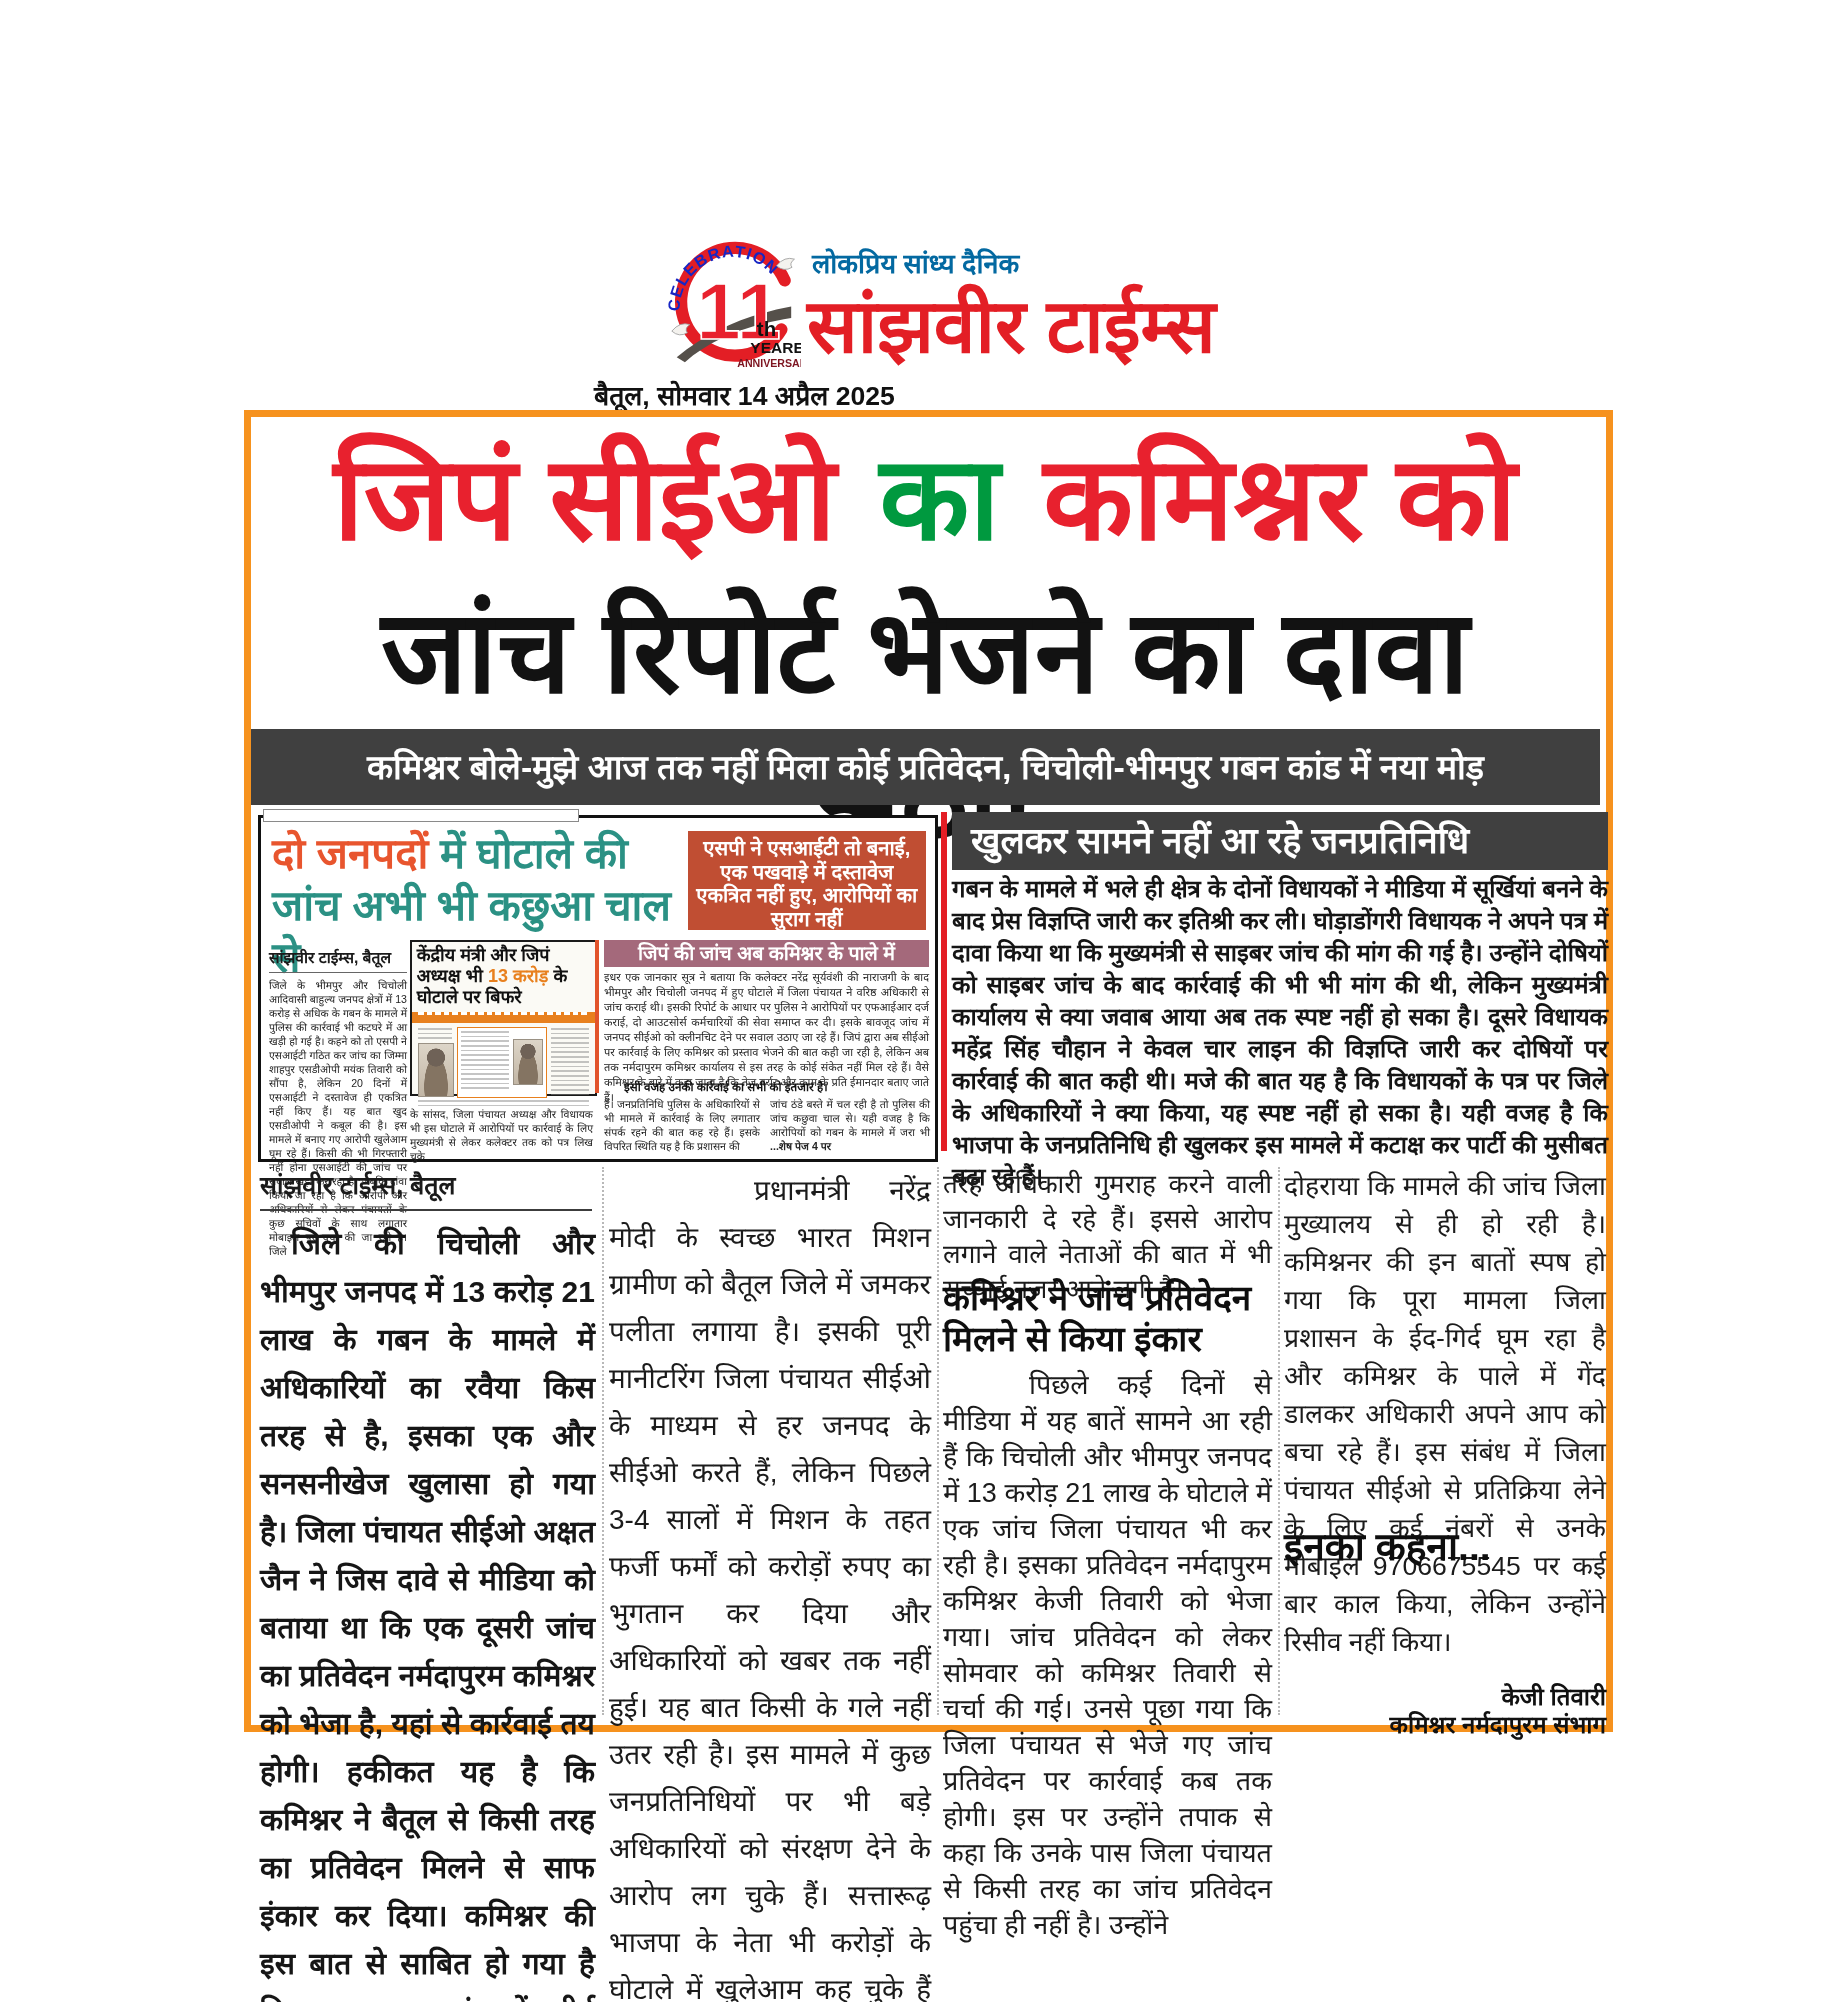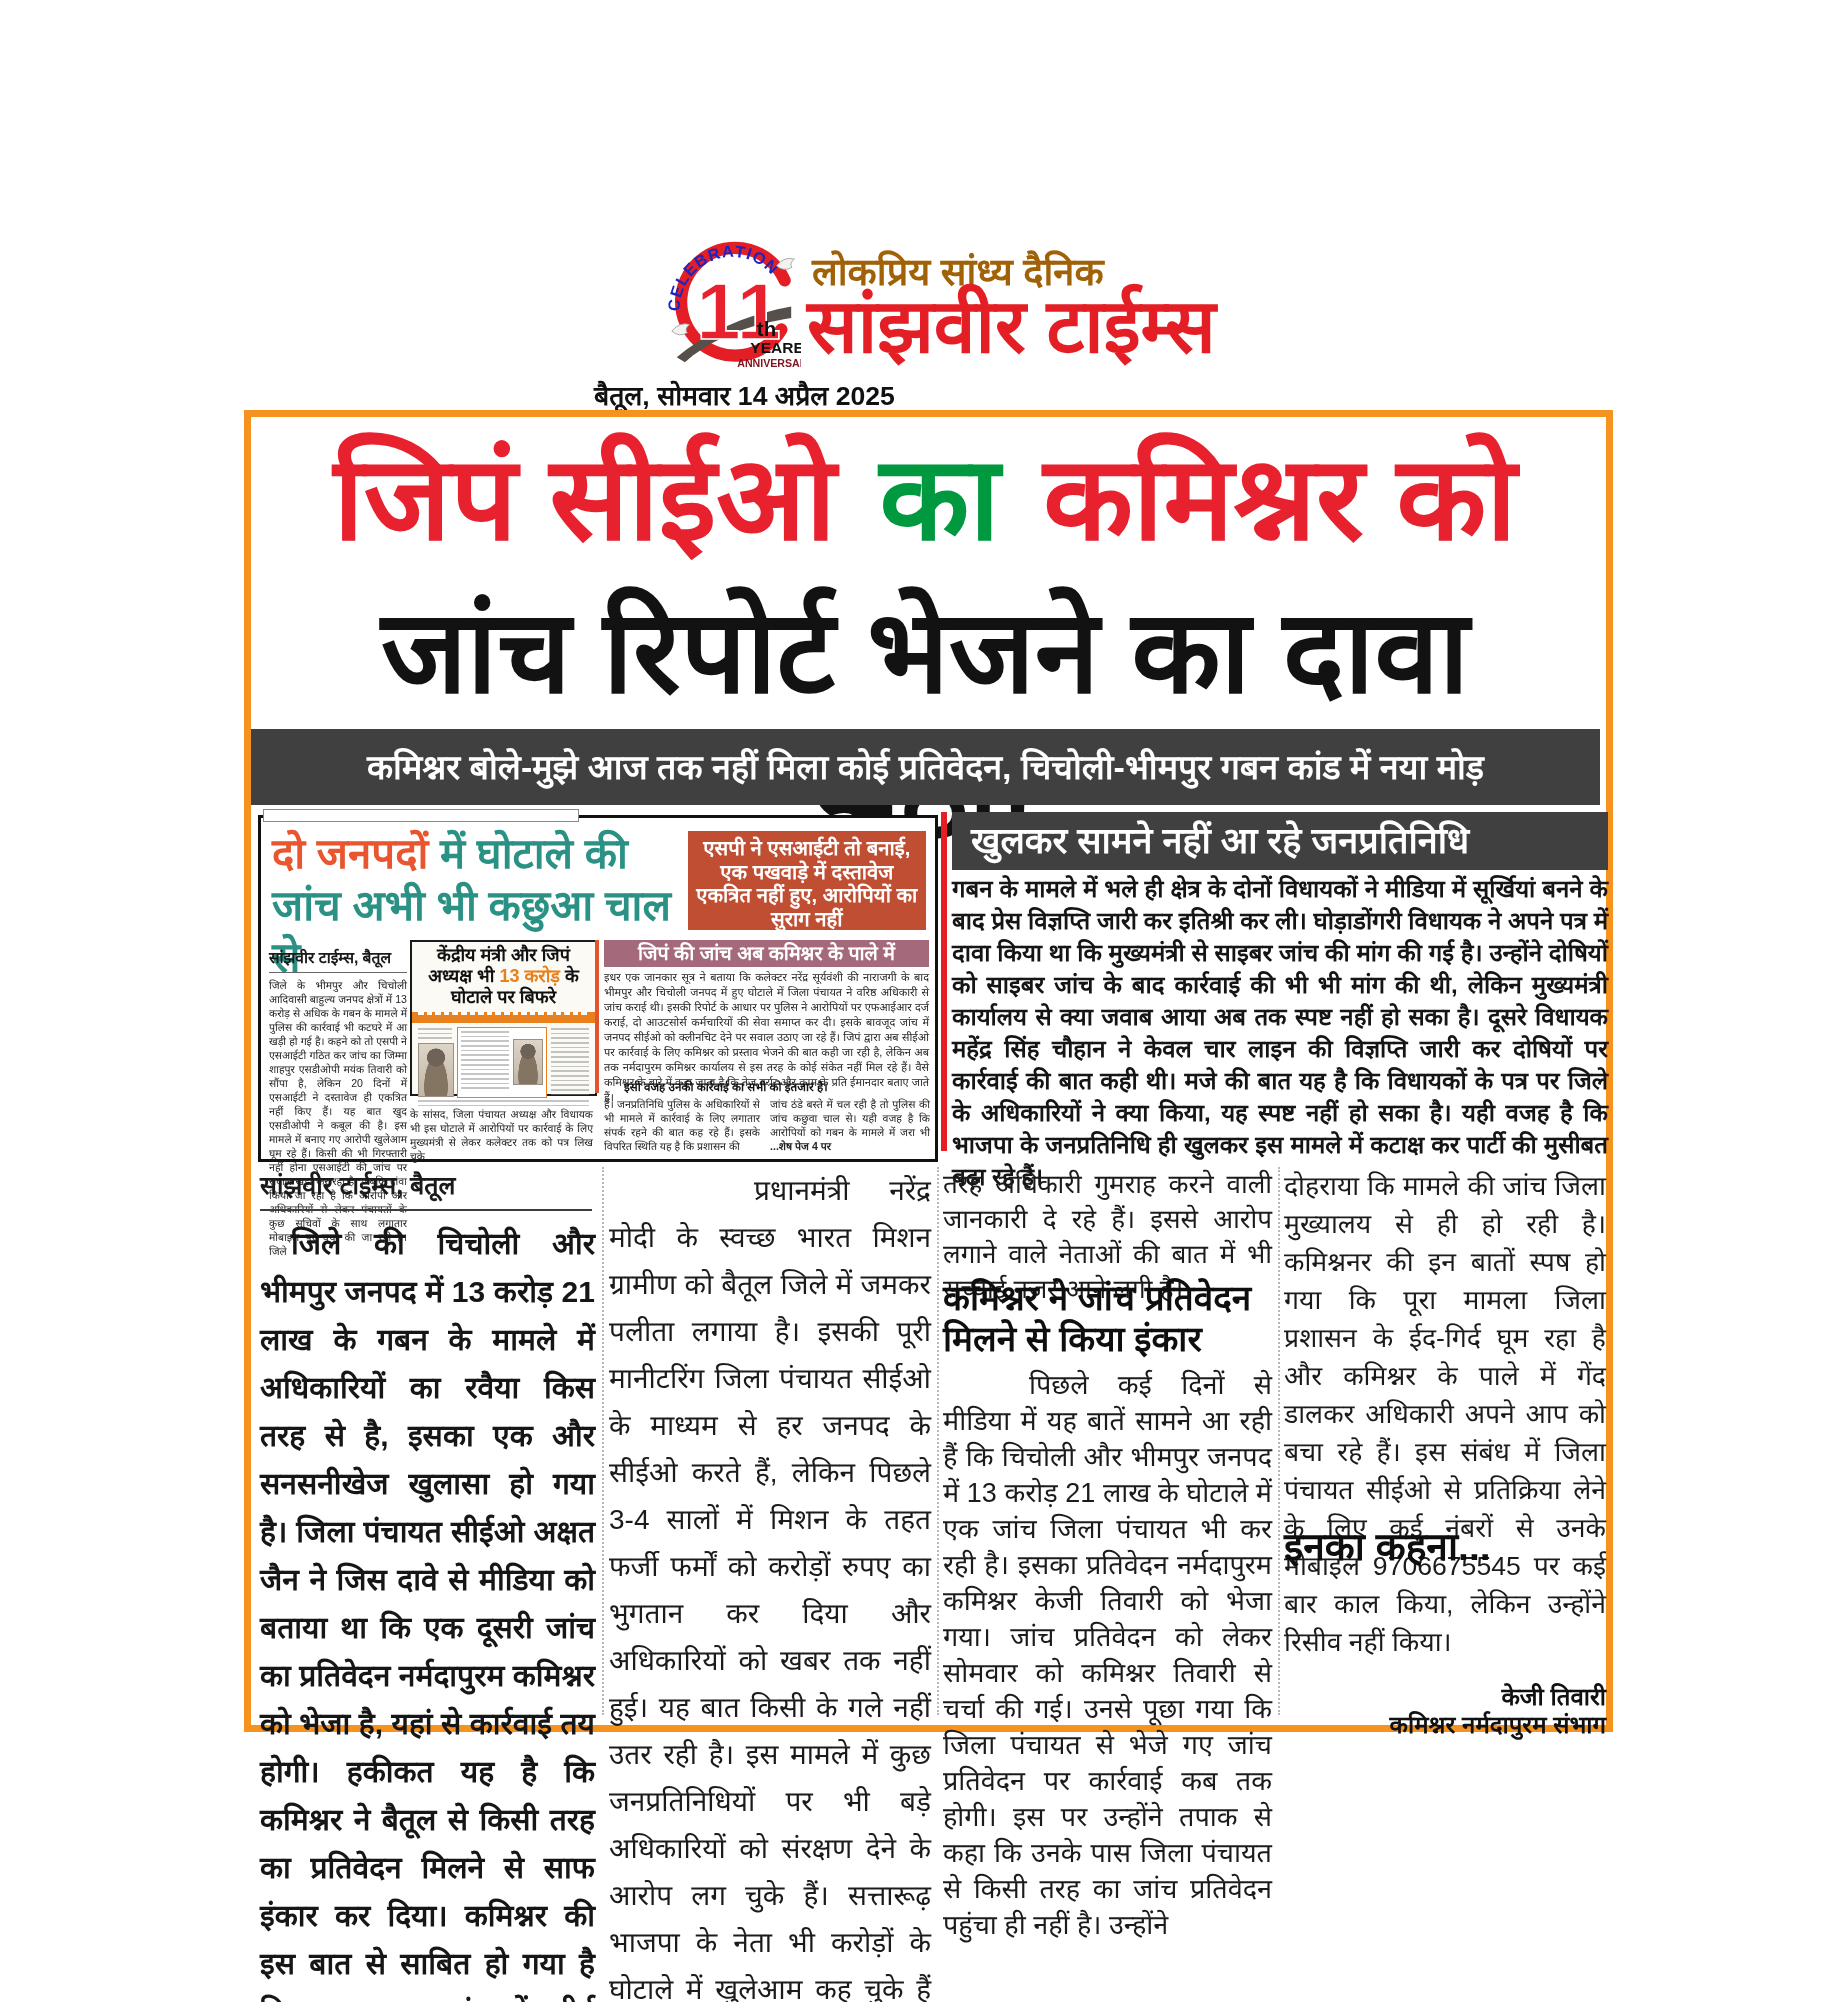--- a/index.html
+++ b/index.html
@@ -32,21 +32,21 @@
     </text>
     <path d="M 18 152 C 60 118 105 100 158 90 L 158 104 C 108 112 62 128 28 158 Z" fill="#55504a"></path>
     <text x="42" y="130" font-size="98" font-weight="bold" fill="#e8212e" stroke="#ffffff" stroke-width="2" font-family="Liberation Sans, sans-serif">11</text>
     <text x="116" y="126" font-size="25" font-weight="bold" fill="#111" font-family="Liberation Sans, sans-serif">th</text>
     <text x="108" y="147" font-size="19" font-weight="bold" fill="#111" font-family="Liberation Sans, sans-serif">YEARE</text>
     <text x="92" y="164" font-size="13" font-weight="bold" fill="#7d1420" font-family="Liberation Sans, sans-serif">ANNIVERSARY</text>
     <path d="M 140 40 q 10 -12 22 -8 q -7 5 -3 10 q -10 6 -19 -2 Z" fill="#f4f2ee" stroke="#9a9a9a" stroke-width="1"></path>
     <path d="M 12 120 q 10 -12 22 -8 q -7 5 -3 10 q -10 6 -19 -2 Z" fill="#f4f2ee" stroke="#9a9a9a" stroke-width="1"></path>
   </svg>
 
-  <div class="abs b" style="left:812px;top:244px;font-size:38px;color:#a16207;">लोकप्रिय सांध्य दैनिक</div>
+  <div class="abs b" style="left:812px;top:244px;font-size:27px;color:#0369a1;">लोकप्रिय सांध्य दैनिक</div>
   <div class="abs b" style="left:807px;top:272px;font-size:75px;color:#e31e25;">सांझवीर टाईम्स</div>
   <div class="abs b" style="left:594px;top:377px;width:641px;text-align:left;font-size:26.6px;color:#111;">बैतूल, सोमवार 14 अप्रैल 2025</div>
 
   <div class="abs" style="left:244px;top:410px;width:1355px;height:1308px;border:7px solid #f6921e;"></div>
 
   <div class="abs b" style="left:258px;top:426px;width:1334px;text-align:center;font-size:117px;line-height:1.25;">
     <span style="color:#e8212e;">जिपं सीईओ</span>
     <span style="color:#00993f;margin:0 11px;">का</span>
     <span style="color:#e8212e;">कमिश्नर को</span>
   </div>
@@ -65,21 +65,21 @@
   <div class="abs b" style="left:272px;top:828px;width:413px;font-size:42px;line-height:52px;">
     <span style="color:#e8552e;">दो जनपदों</span><span style="color:#2b9184;"> में घोटाले की</span><br>
     <span style="color:#2b9184;">जांच अभी भी कछुआ चाल से</span>
   </div>
 
   <div class="abs b" style="left:269px;top:946px;width:138px;font-size:15.6px;border-bottom:1.6px solid #666;padding-bottom:3.9px;">सांझवीर टाईम्स, बैतूल</div>
 
   <div class="abs jc" style="left:269px;top:978px;width:138px;font-size:10.6px;line-height:14px;color:#242424;">जिले के भीमपुर और चिचोली आदिवासी बाहुल्य जनपद क्षेत्रों में 13 करोड़ से अधिक के गबन के मामले में पुलिस की कार्रवाई भी कटघरे में आ खड़ी हो गई है। कहने को तो एसपी ने एसआईटी गठित कर जांच का जिम्मा शाहपुर एसडीओपी मयंक तिवारी को सौंपा है, लेकिन 20 दिनों में एसआईटी ने दस्तावेज ही एकत्रित नहीं किए हैं। यह बात खुद एसडीओपी ने कबूल की है। इस मामले में बनाए गए आरोपी खुलेआम घूम रहे हैं। किसी की भी गिरफ्तारी नहीं होना एसआईटी की जांच पर सवाल खड़ा कर रहा है। जबकि दांवा किया जा रहा है कि आरोपी और अधिकारियों से लेकर पंचायतों के कुछ सचिवों के साथ लगातार मोबाइल पर चर्चा की जा रही है। जिले</div>
 
   <div class="abs" style="left:410px;top:940px;width:183px;height:152px;border:2.3px solid #1a1a1a;background:#fbfaf5;">
-    <div class="b" style="padding:3.1px 4.7px 0 4.7px;font-size:18px;line-height:21px;text-align:center;color:#111;">
+    <div class="b" style="padding:3.1px 4.7px 0 4.7px;font-size:18px;line-height:21px;text-align:left;color:#111;">
       <span>केंद्रीय मंत्री और जिपं अध्यक्ष भी </span><span style="color:#e8801e;">13 करोड़</span><span> के घोटाले पर बिफरे</span>
     </div>
     <div style="margin-top:1.6px;height:11px;background:#e8801e;">
       <div class="strap-lines"></div>
     </div>
     <div style="position:relative;height:88px;">
       <div class="tlines" style="position:absolute;left:5.5px;top:4.7px;width:34px;height:14px;"></div>
       <div class="photo" style="position:absolute;left:5.5px;top:20.3px;width:34px;height:52px;"></div>
       <div style="position:absolute;left:45px;top:3.9px;width:88px;height:69px;border:1.6px solid #e8801e;background:#fff;">
         <div class="tlines" style="position:absolute;left:3.1px;top:3.1px;width:48px;height:59px;"></div>

